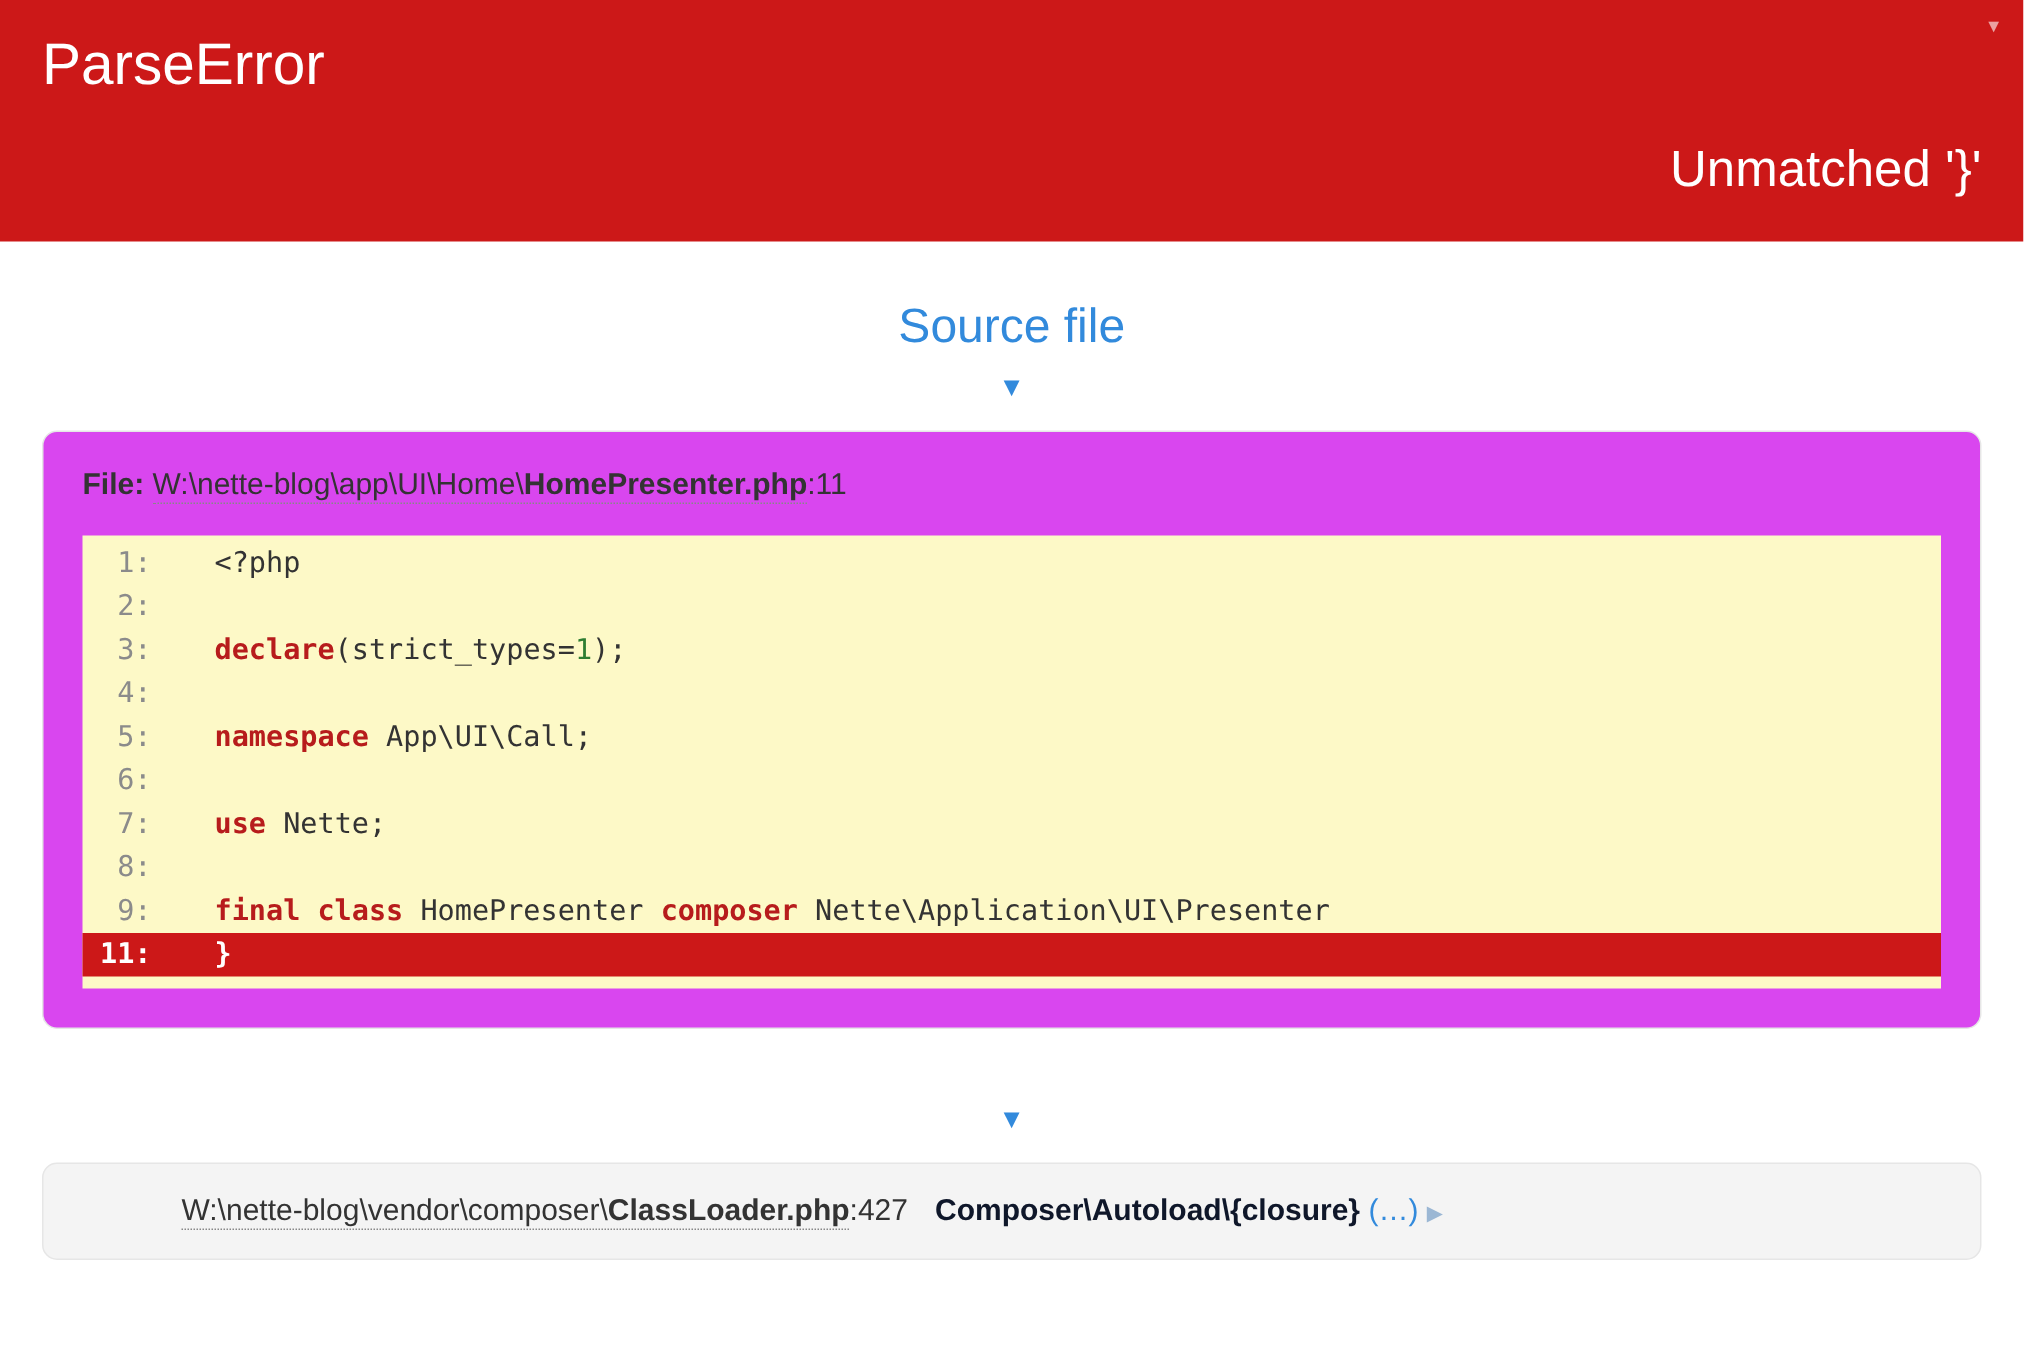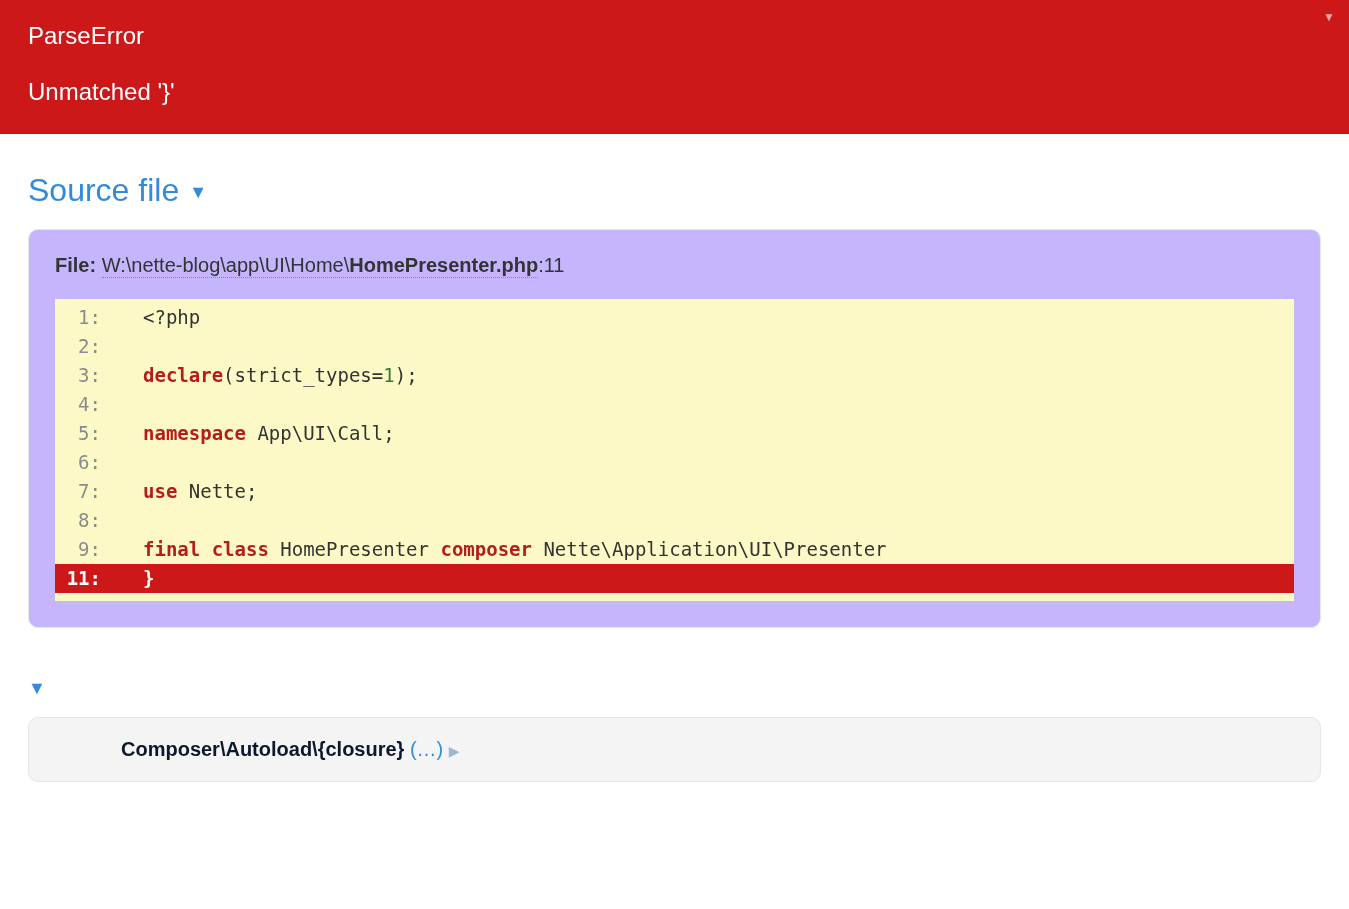--- a/index.html
+++ b/index.html
@@ -16,48 +16,50 @@
     position: relative;
   }
   .header .corner-arrow {
     position: absolute;
     top: 10px;
     right: 14px;
     font-size: 12px;
     color: rgba(255,255,255,0.6);
   }
   .header h1 {
-    font-size: 24px;
+    font-size: 39px;
     font-weight: 400;
     margin-bottom: 28px;
   }
   .header h2 {
-    font-size: 24px;
+    font-size: 34px;
     font-weight: 400;
+    text-align: right;
   }
   .section {
     padding: 22px 28px 10px 28px;
   }
   .section-title {
     color: #328adc;
     font-size: 32px;
     font-weight: 400;
     margin: 16px 0 20px 0;
     cursor: pointer;
     display: flex;
     align-items: center;
     gap: 10px;
+    flex-direction: column;
   }
   .section-title .tri {
     font-size: 18px;
     position: relative;
     top: 2px;
   }
   .panel {
-    background: #c4b5fd;
+    background: #d946ef;
     border: 1px solid #e6e6e6;
     border-radius: 10px;
     padding: 24px 26px 26px 26px;
   }
   .file-line {
     font-size: 20px;
     margin-bottom: 22px;
   }
   .file-line .label { font-weight: 700; }
   .file-line .path {
@@ -191,18 +193,21 @@
 </div>
 
 <div class="section">
   <div class="section-title">
     <span class="tri">▼</span>
   </div>
 
   <div class="callstack-panel">
     <div class="stack-row">
       <span>
+        <span class="path"><span>W:\nette-blog\vendor\composer\</span><span class="fname">ClassLoader.php</span></span><span>:427</span>
+      </span>
+      <span>
         <span class="call-fn">Composer\Autoload\{closure}</span><span class="call-args"> (…)</span>
         <span class="mini-tri">▶</span>
       </span>
     </div>
   </div>
 </div>
 
 </body></html>

